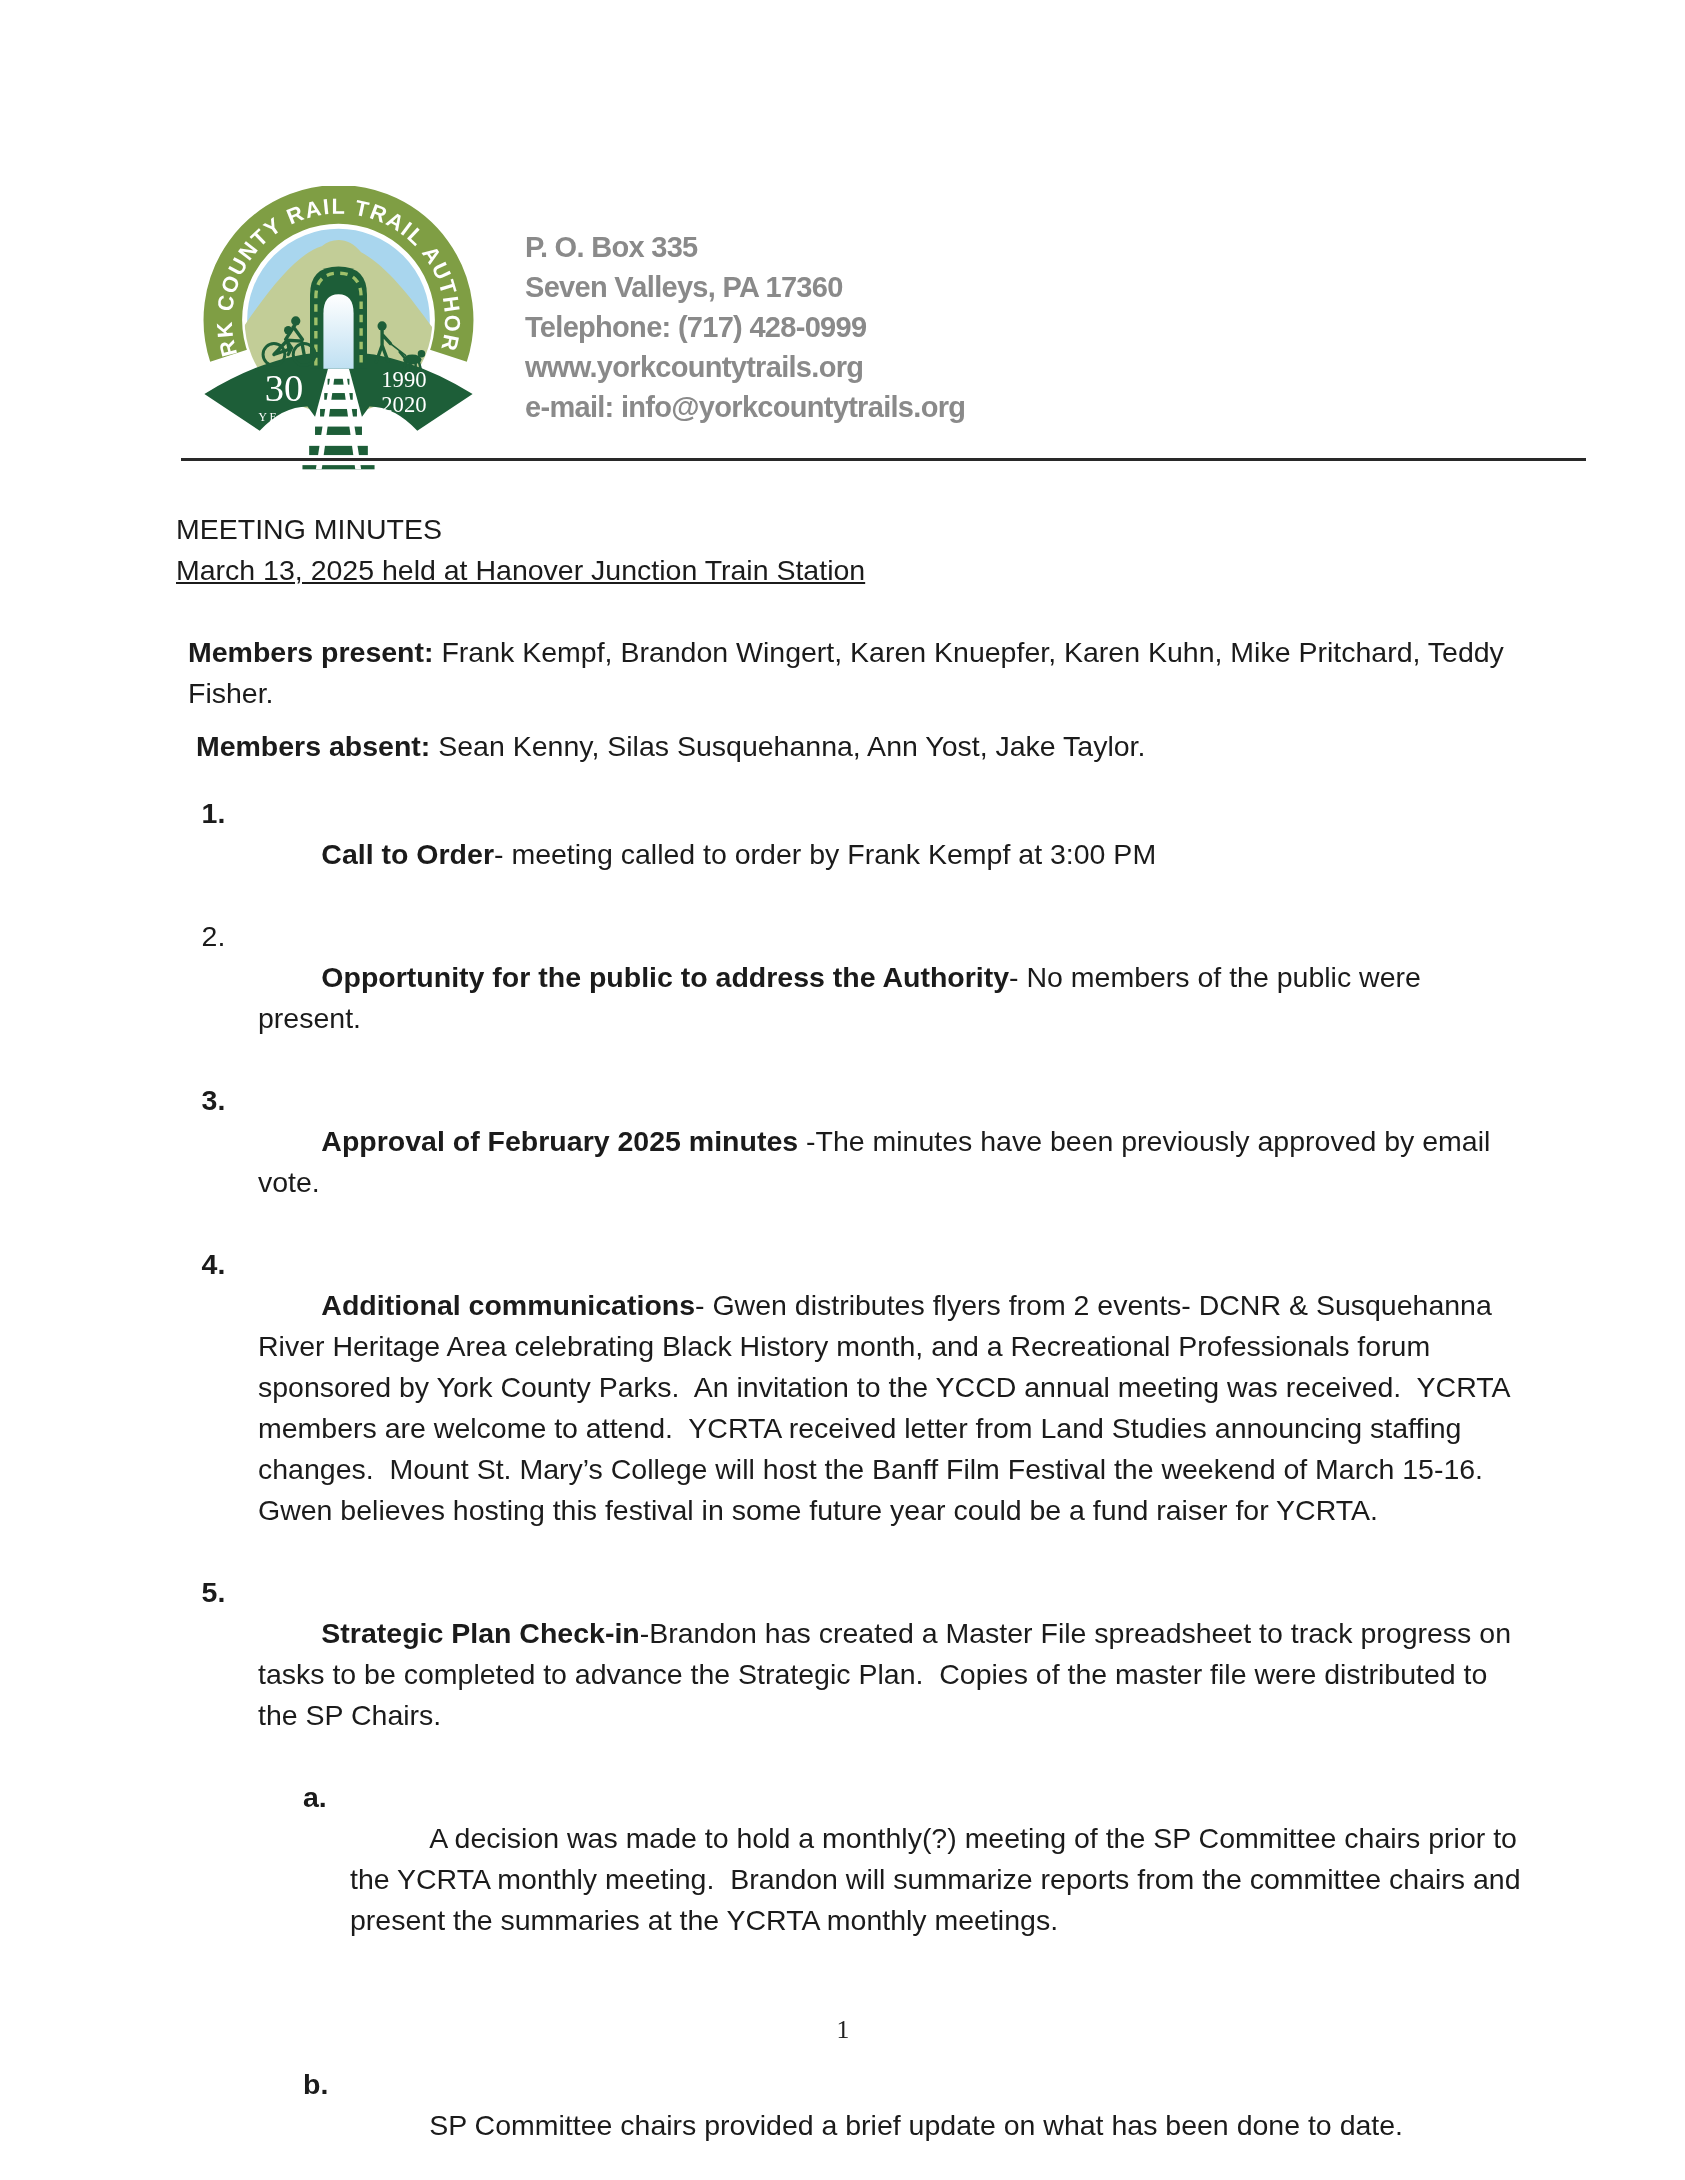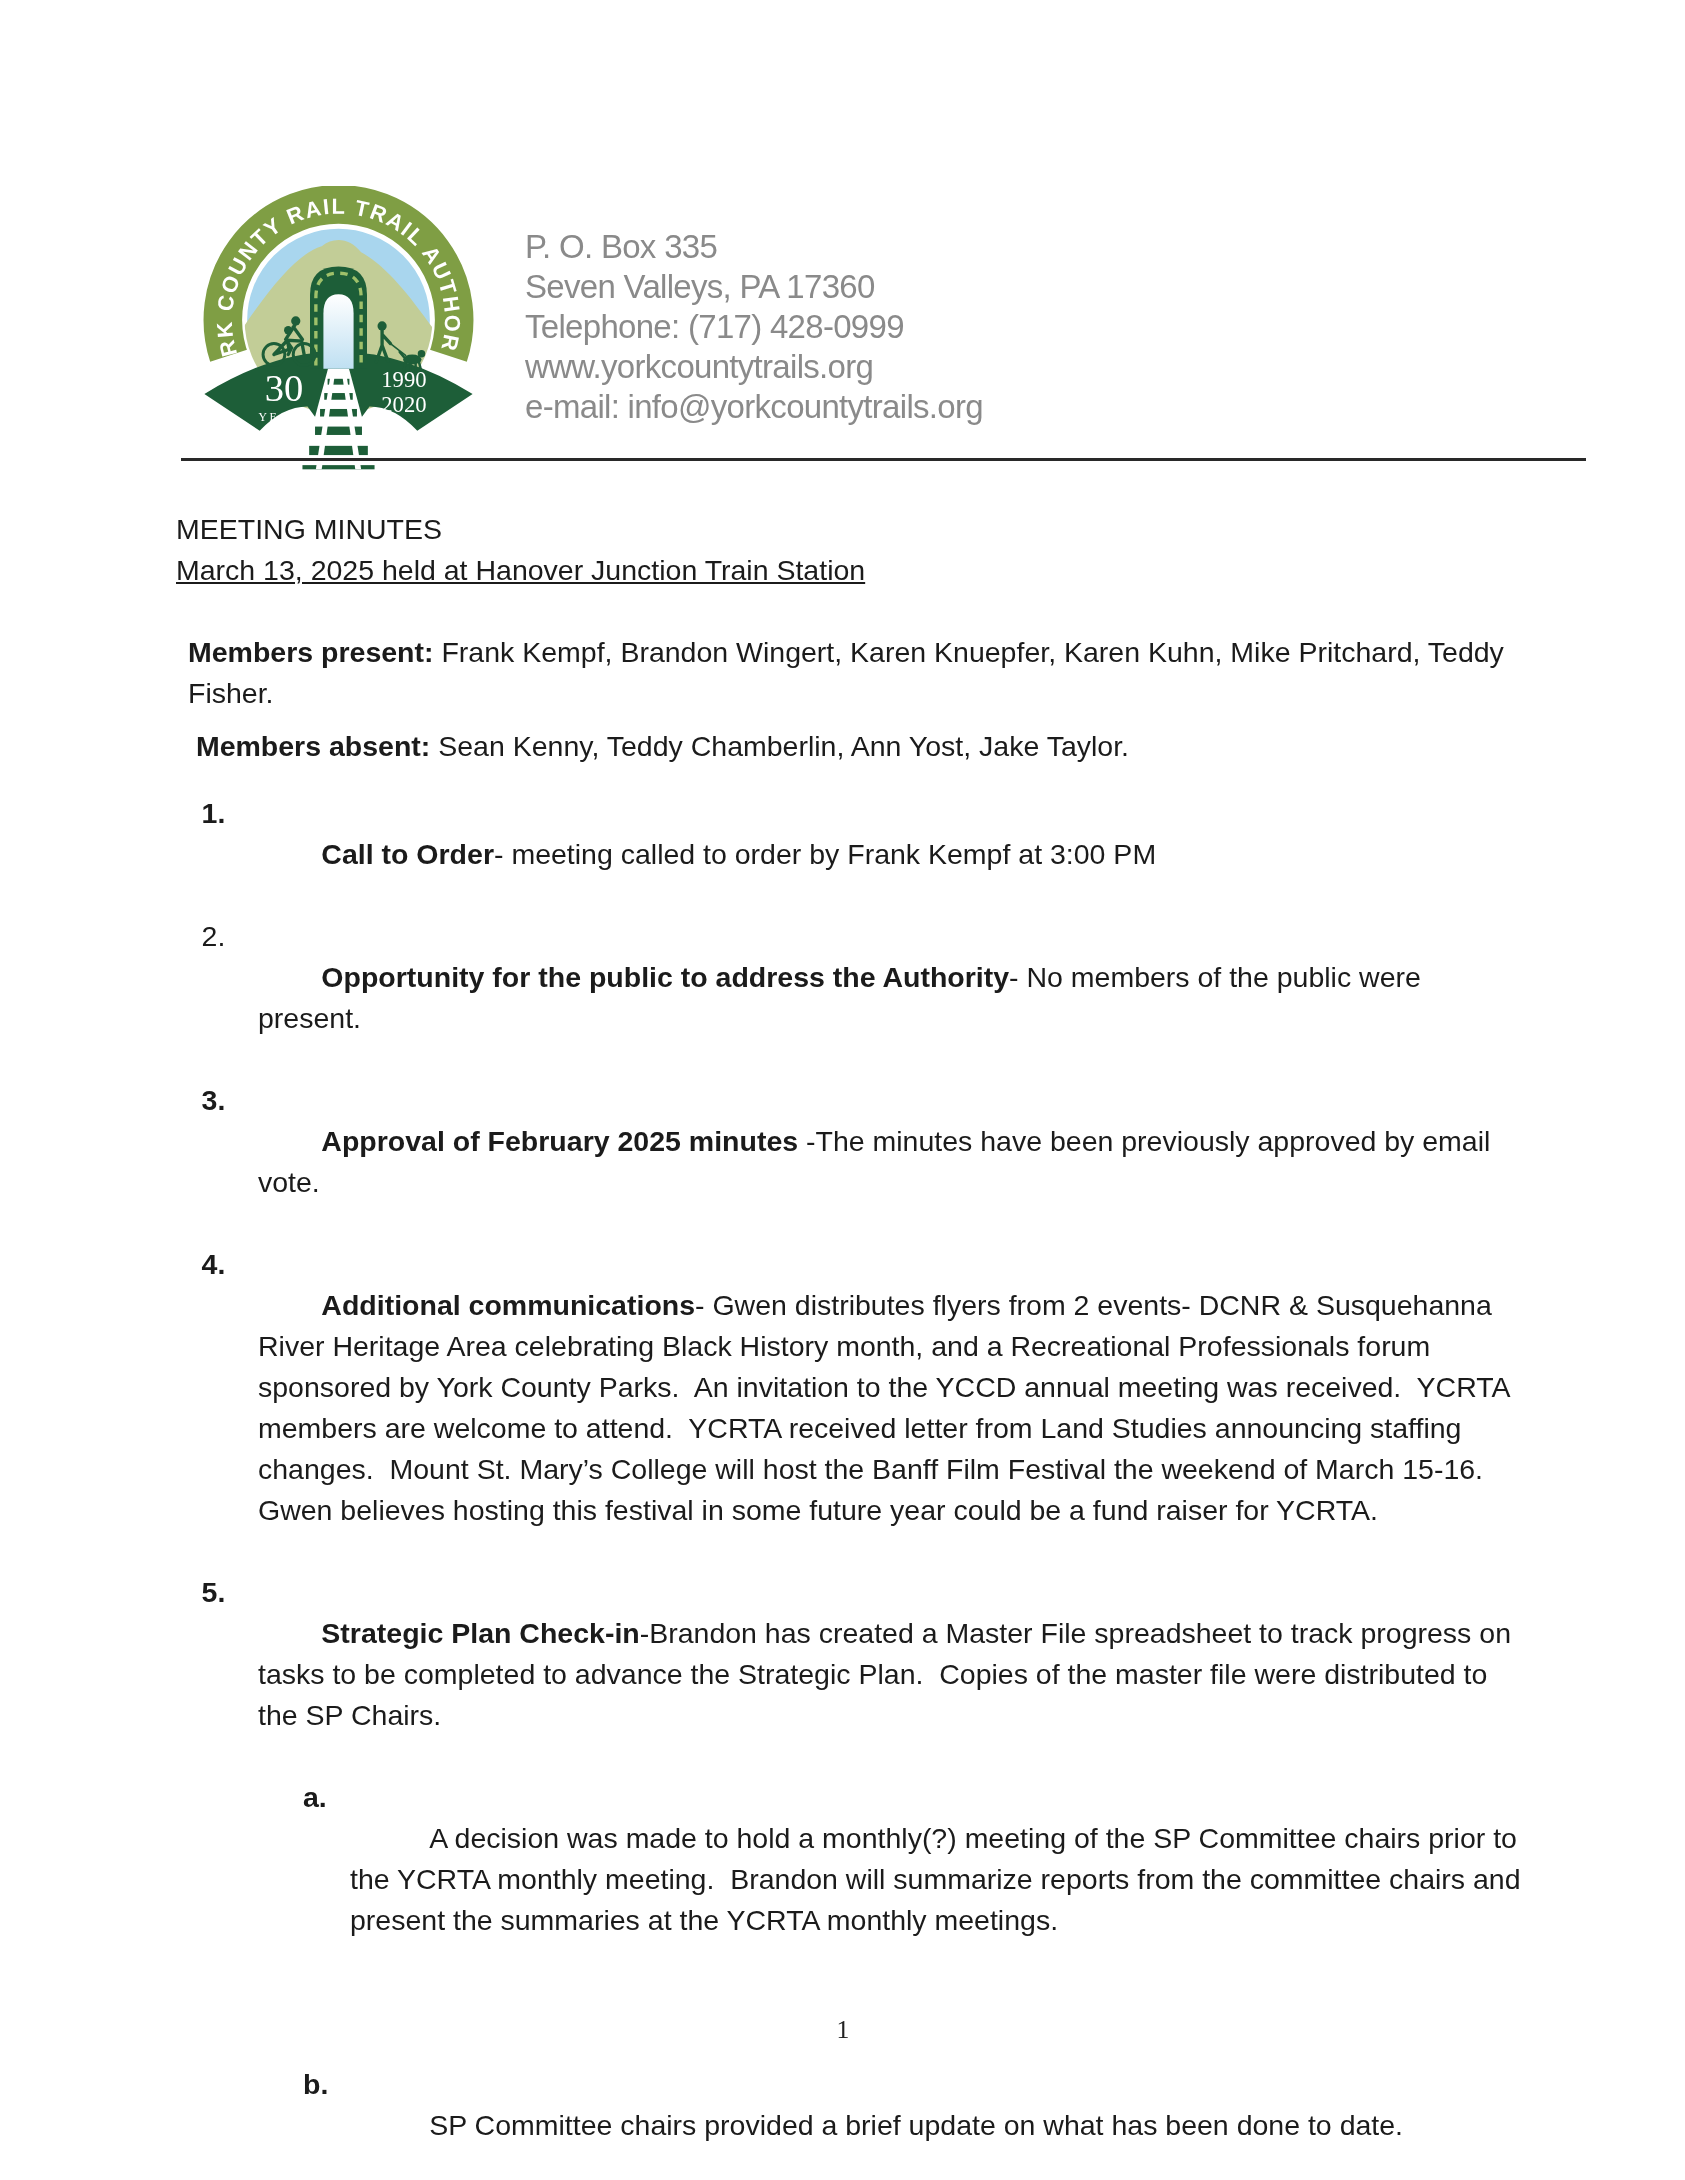--- a/index.html
+++ b/index.html
@@ -9,21 +9,21 @@
     margin:0 auto;
     background:#ffffff;
     font-family:"Liberation Sans", sans-serif;
     color:#1b1b1b;
     overflow:hidden;
   }
   
   .logo-wrap { position:absolute; left:196px; top:186px; width:285px; height:285px; }
   .contact {
     position:absolute; left:525px; top:227px;
-    font-weight:400; font-size:33px; line-height:40px;
+    font-weight:700; font-size:29px; line-height:40px;
     letter-spacing:-0.7px; color:#8a8a8a;
   }
   .header-rule {
     position:absolute; left:181px; top:458px;
     width:1405px; height:3.4px; background:#292929;
   }
   
   .content {
     position:absolute; left:176px; top:509px; width:1353px;
     font-size:28.5px; line-height:41px;
@@ -142,21 +142,21 @@
 
   <div class="header-rule"></div>
 
   <div class="content">
 
     <div class="doc-title">MEETING MINUTES</div>
     <div class="doc-subtitle">March 13, 2025 held at Hanover Junction Train Station</div>
 
     <div class="attendance">
       <p><span class="lbl">Members present:</span><span> Frank Kempf, Brandon Wingert, Karen Knuepfer, Karen Kuhn, Mike Pritchard, Teddy Fisher.</span></p>
-      <p><span class="lbl"> Members absent:</span><span> Sean Kenny, Teddy Chamberlin, Ann Yost, Jake Taylor.</span></p>
+      <p><span class="lbl"> Members absent:</span><span> Sean Kenny, Silas Susquehanna, Ann Yost, Jake Taylor.</span></p>
     </div>
 
     <div class="agenda">
 
       <div class="item">
         <span class="num">1.</span><span class="lead">Call to Order</span><span>- meeting called to order by Frank Kempf at 3:00 PM</span>
       </div>
 
       <div class="item">
         <span class="num regular">2.</span><span class="lead">Opportunity for the public to address the Authority</span><span>- No members of the public were present.</span>

